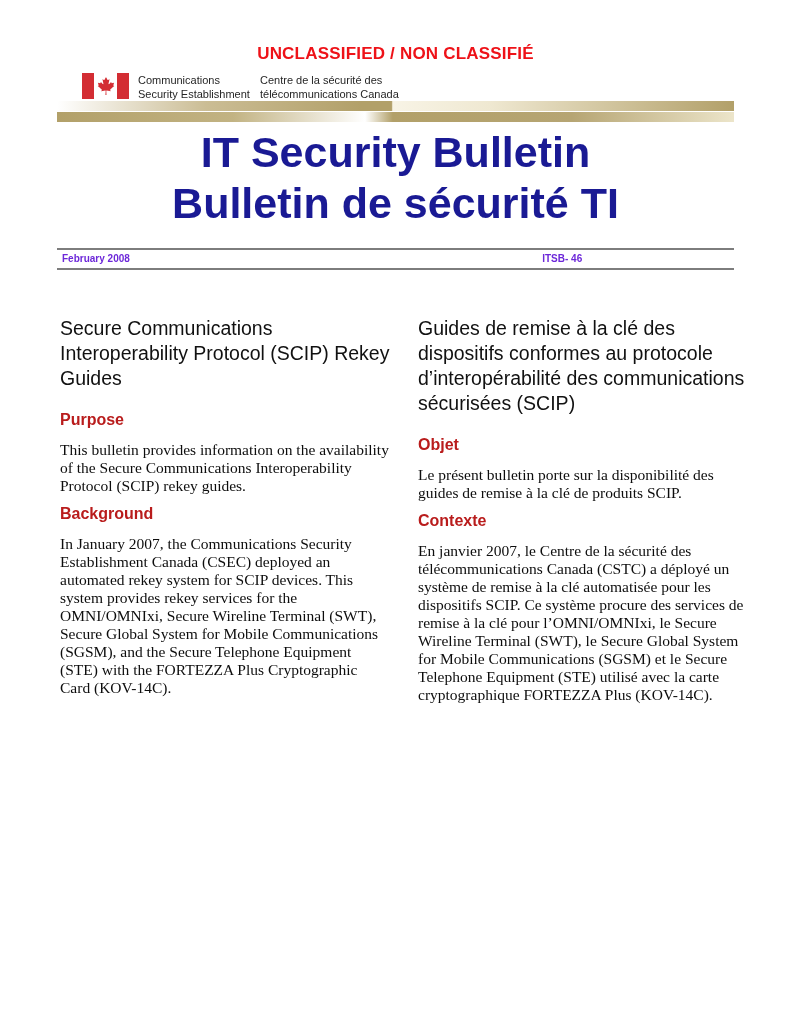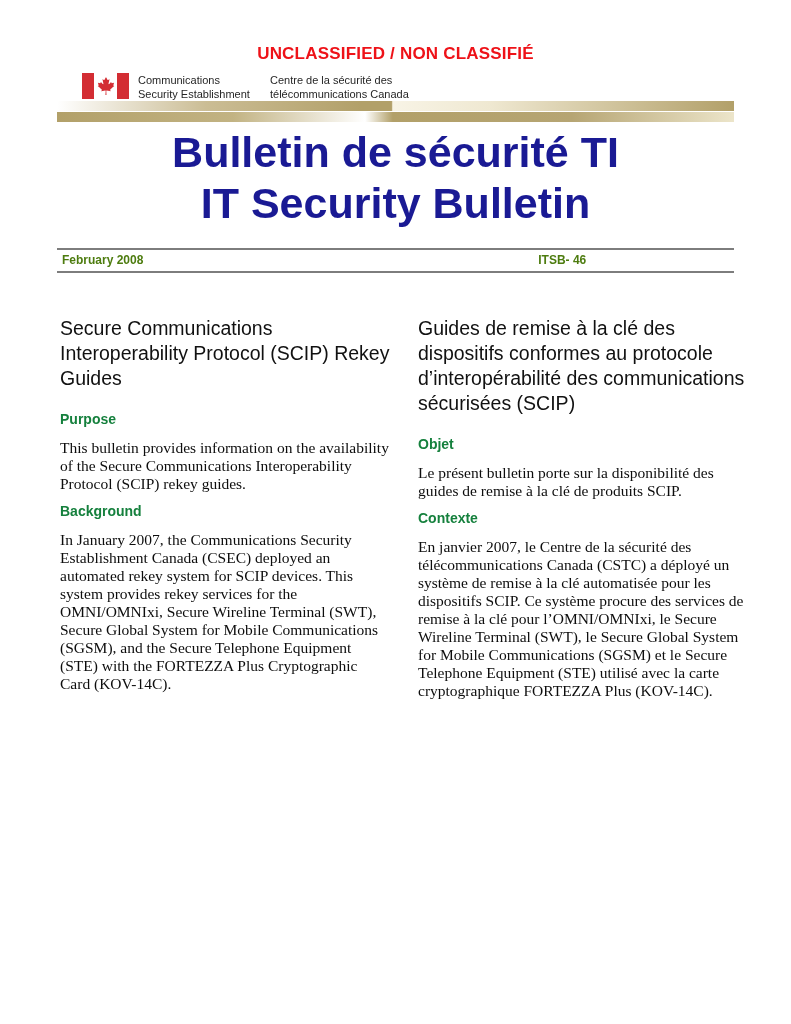--- a/index.html
+++ b/index.html
@@ -47,21 +47,21 @@
     display: flex; align-items: center; justify-content: center;
   }
   .flag .field svg { width: 18px; height: 18px; fill: #d32d33; }
   .agency {
     font-size: 11px;
     line-height: 13.5px;
     color: #262626;
     margin-top: 2px;
   }
   .agency.en { margin-left: 9px; width: 122px; }
-  .agency.fr { margin-left: 10px; width: 160px; }
+  .agency.fr { width: 160px; }
 
   
   .banner-top {
     position: absolute;
     left: 57px; top: 101px;
     width: 677px;
   }
   .banner-top .bar { height: 10px; }
   .banner-top .bar.a {
     background: linear-gradient(90deg, #ffffff 0%, #cbbd95 22%, #b2a069 45%, #b2a069 49.4%,
@@ -88,22 +88,22 @@
   .meta-strip {
     position: absolute;
     left: 57px; top: 248px;
     width: 677px;
     border-top: 2px solid #7d7d7d;
     border-bottom: 2px solid #7d7d7d;
     padding: 3px 5px 4px 5px;
     display: flex;
     align-items: flex-start;
     font-weight: bold;
-    font-size: 12px;
-    color: #4d7c0f;
+    font-size: 10px;
+    color: #6d28d9;
   }
   .meta-strip .cell { flex: 1; }
   .meta-strip .cell.center { text-align: center; }
   .meta-strip .cell.right { text-align: right; }
 
   
   .columns {
     position: absolute;
     left: 60px; top: 316px;
     width: 676px;
@@ -113,24 +113,24 @@
     color: #0d0d0d;
   }
   .article-title {
     font-size: 19.5px;
     line-height: 25px;
     font-weight: normal;
     margin-bottom: 20px;
     color: #111111;
   }
   .section-heading {
-    font-size: 14px;
+    font-size: 16px;
     font-weight: bold;
     margin-bottom: 12px;
-    color: #15803d;
+    color: #b91c1c;
   }
   .section-body {
     font-family: "Liberation Serif", serif;
     font-size: 15.5px;
     line-height: 18px;
     margin-bottom: 10px;
     color: #0d0d0d;
   }
 
   
@@ -199,22 +199,22 @@
     <div class="agency en">Communications Security Establishment Canada</div>
     <div class="agency fr">Centre de la sécurité des télécommunications Canada</div>
   </div>
 
   <div class="banner-top">
     <div class="bar a"></div>
     <div class="bar b"></div>
   </div>
 
   <div class="doc-title">
+    <div>IT Security Bulletin</div>
     <div>Bulletin de sécurité TI</div>
-    <div>IT Security Bulletin</div>
   </div>
 
   <div class="meta-strip">
     <div class="cell">February 2008</div>
     <div class="cell center">ITSB- 46</div>
   </div>
 
   <div class="columns">
     <div>
       <div class="article-title">Secure Communications Interoperability Protocol (SCIP) Rekey Guides</div>

